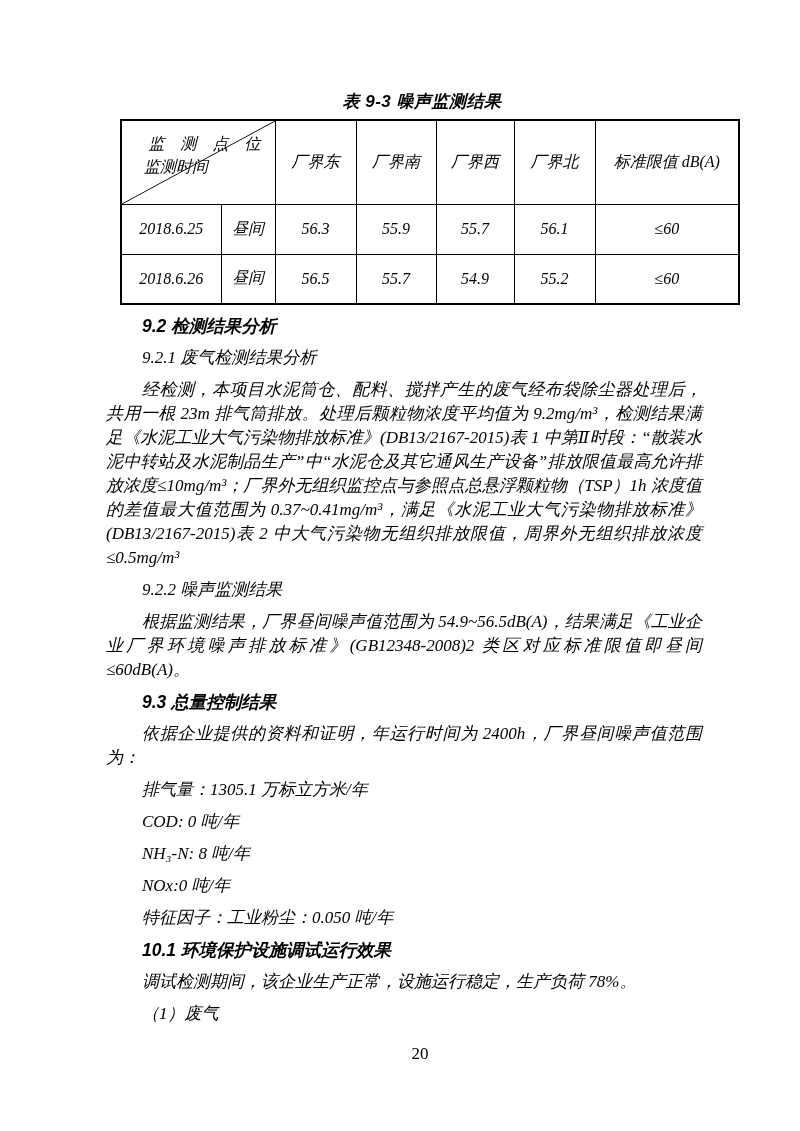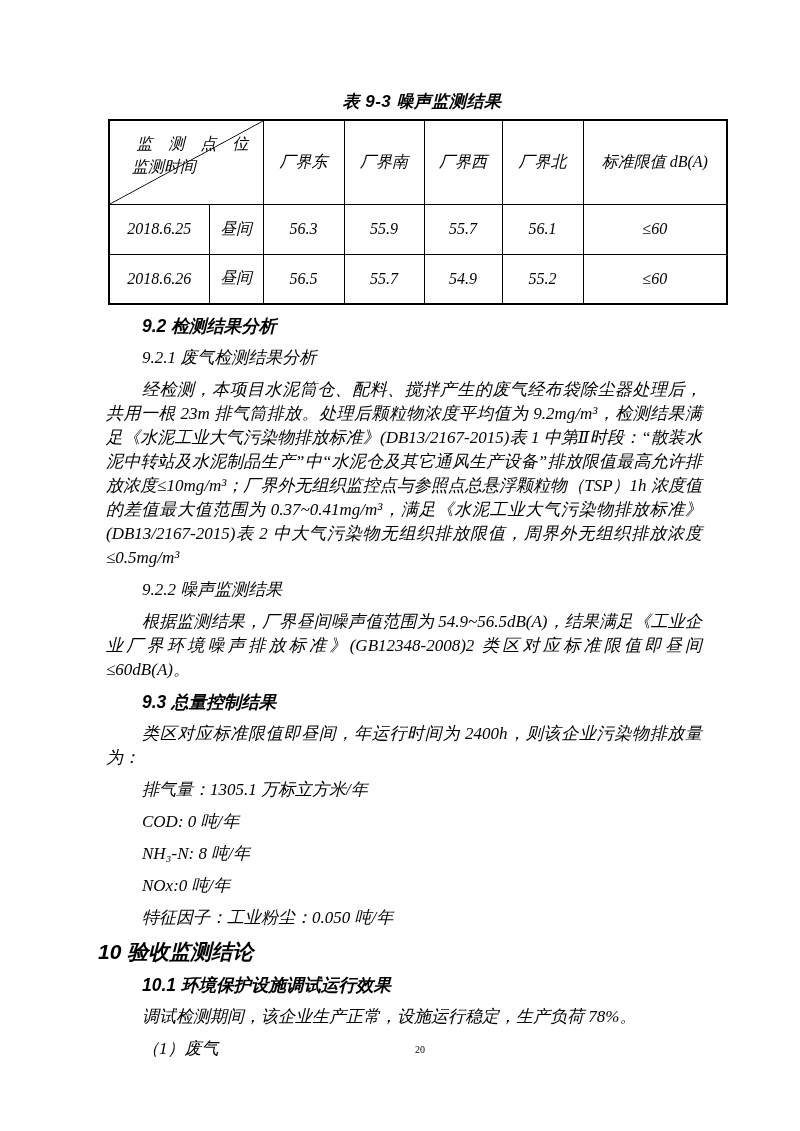--- a/index.html
+++ b/index.html
@@ -21,21 +21,21 @@
     font-family: "Liberation Sans", "DejaVu Sans", sans-serif;
     font-weight: bold;
     font-size: 17px;
     letter-spacing: 0.5px;
   }
 
   table.noise {
     border-collapse: collapse;
     table-layout: fixed;
     width: 618px;
-    margin-left: 10px;
+    margin-left: 22px;
     border: 2px solid #000;
     font-size: 16px;
   }
   table.noise td {
     border: 1px solid #000;
     text-align: center;
     vertical-align: middle;
     padding: 0;
   }
   tr.hdr td { height: 84px; }
@@ -66,21 +66,21 @@
     font-family: "Liberation Sans", "DejaVu Sans", sans-serif;
     font-weight: bold; font-size: 17.5px;
     padding-left: 36px;
   }
   .sub { padding-left: 36px; }
   .p  { text-indent: 36px; text-align: justify; }
   .pline { padding-left: 36px; }
 
   .page-number {
     position: absolute; left: 0; top: 1044px; width: 800px;
-    text-align: center; font-size: 10px; padding-left: 40px;
+    text-align: center; font-size: 17px; padding-left: 40px;
   }
 </style>
 </head>
 <body>
 
 <div class="page">
   <div class="content">
 
     <div class="table-title">表 9-3 噪声监测结果</div>
 
@@ -127,27 +127,26 @@
     </tbody>
       </table>
 
     <div class="blocks">
       <div class="h2">9.2 检测结果分析</div>
       <div class="sub">9.2.1 废气检测结果分析</div>
       <div class="p">经检测，本项目水泥筒仓、配料、搅拌产生的废气经布袋除尘器处理后，共用一根 23m 排气筒排放。处理后颗粒物浓度平均值为 9.2mg/m³，检测结果满足《水泥工业大气污染物排放标准》(DB13/2167-2015)表 1 中第Ⅱ时段：“散装水泥中转站及水泥制品生产”中“水泥仓及其它通风生产设备”排放限值最高允许排放浓度≤10mg/m³；厂界外无组织监控点与参照点总悬浮颗粒物（TSP）1h 浓度值的差值最大值范围为 0.37~0.41mg/m³，满足《水泥工业大气污染物排放标准》(DB13/2167-2015)表 2 中大气污染物无组织排放限值，周界外无组织排放浓度≤0.5mg/m³</div>
       <div class="sub">9.2.2 噪声监测结果</div>
       <div class="p">根据监测结果，厂界昼间噪声值范围为 54.9~56.5dB(A)，结果满足《工业企业厂界环境噪声排放标准》(GB12348-2008)2 类区对应标准限值即昼间≤60dB(A)。</div>
       <div class="h2">9.3 总量控制结果</div>
-      <div class="p">类区对应标准限值即昼间，年运行时间为 2400h，则该企业污染物排放量为：</div>
+      <div class="p">依据企业提供的资料和证明，年运行时间为 2400h，厂界昼间噪声值范围为：</div>
       <div class="pline">排气量：1305.1 万标立方米/年</div>
       <div class="pline">COD: 0 吨/年</div>
       <div class="pline">NH₃-N: 8 吨/年</div>
       <div class="pline">NOx:0 吨/年</div>
       <div class="pline">特征因子：工业粉尘：0.050 吨/年</div>
-      <div class="h1">10 验收监测结论</div>
       <div class="h2">10.1 环境保护设施调试运行效果</div>
       <div class="p">调试检测期间，该企业生产正常，设施运行稳定，生产负荷 78%。</div>
       <div class="pline">（1）废气</div>
     </div>
   </div>
 
   <div class="page-number">20</div>
 </div>
 
 </body></html>

